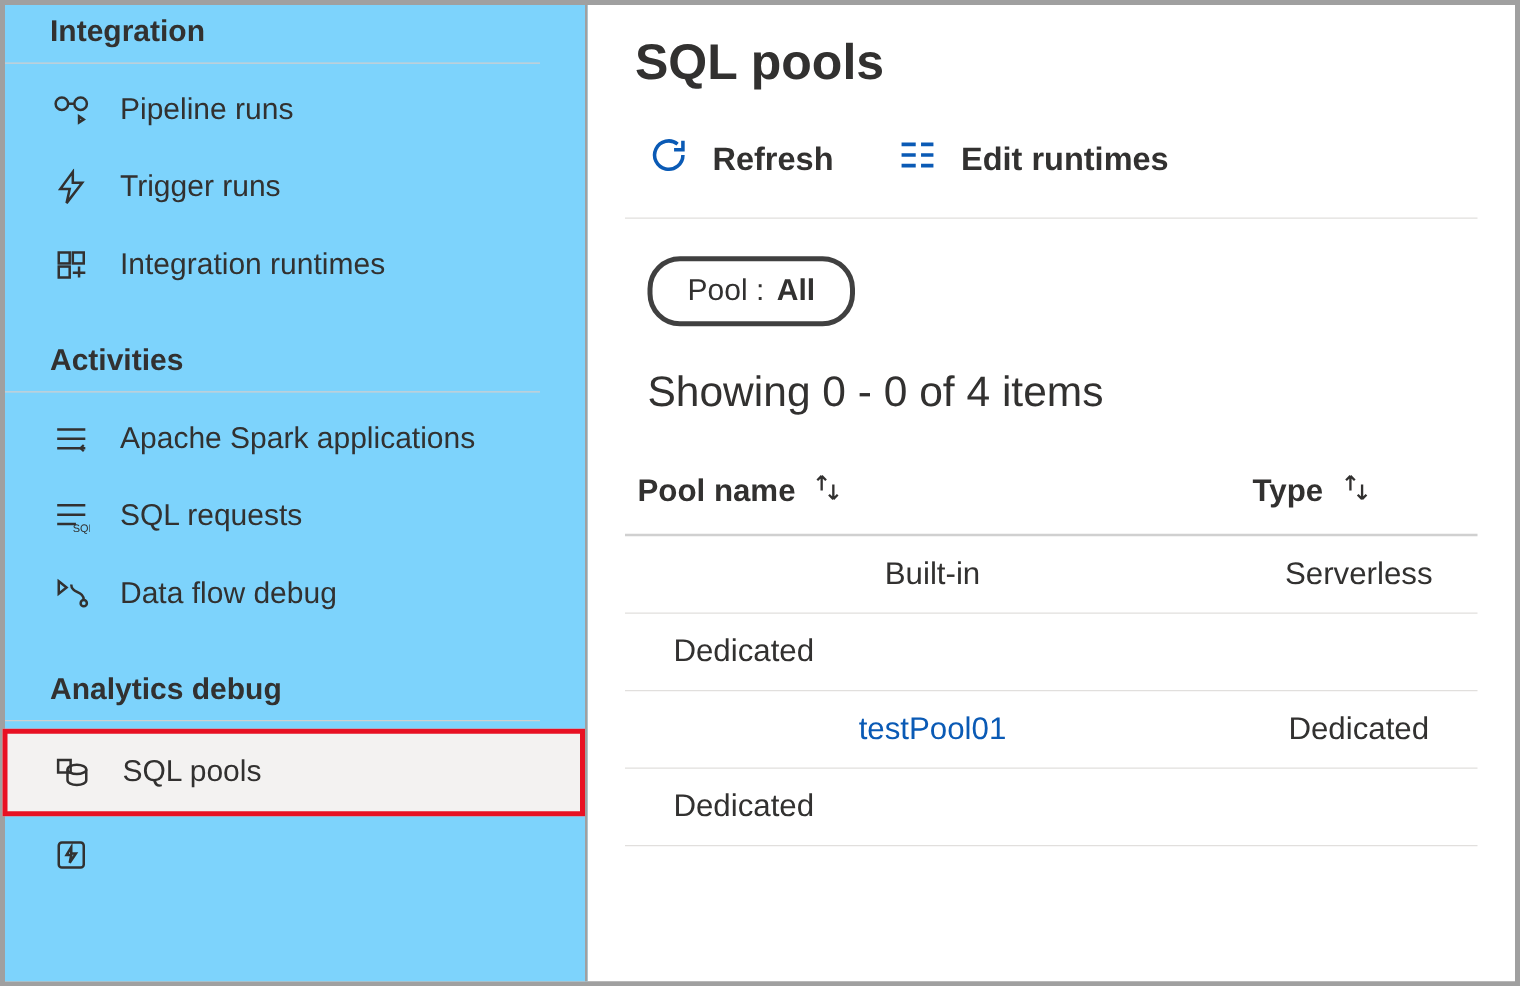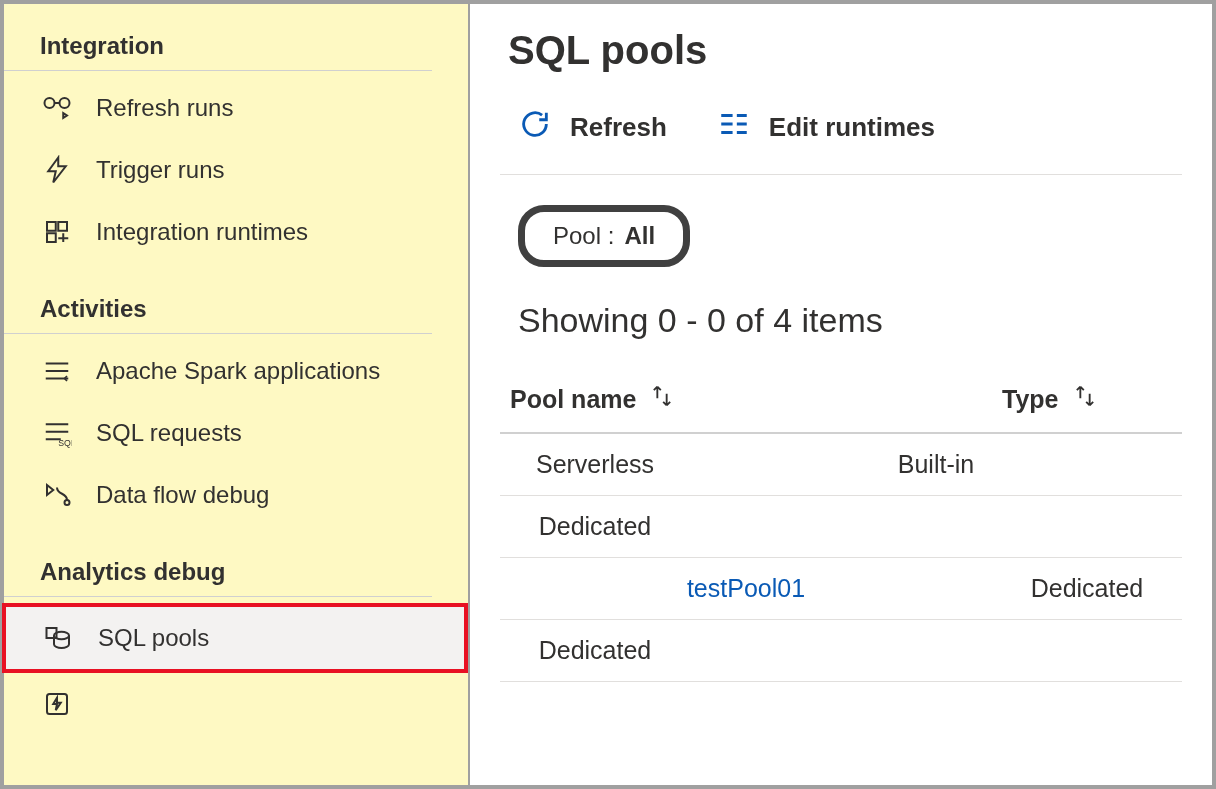--- a/index.html
+++ b/index.html
@@ -1,31 +1,31 @@
 <!DOCTYPE html>
 <html><head>
 <meta charset="utf-8">
 <style>
   * { box-sizing: border-box; margin: 0; padding: 0; }
   html, body { width: 1216px; height: 789px; font-family: 'Segoe UI', Tahoma, sans-serif; color: #323130; }
   .frame { width: 1216px; height: 789px; border: 4px solid #a0a0a0; display: flex; background: #fff; }
-  .sidebar { width: 466px; border-right: 2px solid #a0a0a0; background: #fef9c3; padding-top: 20px; }
+  .sidebar { width: 466px; border-right: 2px solid #a0a0a0; background: #7dd3fc; }
   .sidebar-section-header { font-size: 24px; font-weight: 600; padding: 8px 36px 10px 36px; border-bottom: 1px solid #d0d0d0; margin: 0 36px 6px 0; }
   .sidebar-item { display: flex; align-items: center; gap: 22px; padding: 14px 36px; font-size: 24px; cursor: pointer; }
   .sidebar-item.selected { background: #f3f2f1; border: 4px solid #e81123; margin-left: -2px; }
   .icon-wrap { width: 34px; height: 34px; display: flex; align-items: center; justify-content: center; }
   .icon-wrap svg { width: 30px; height: 30px; stroke: #323130; stroke-width: 1.6; fill: none; }
 
   .main { flex: 1; padding: 18px 30px 0 30px; }
   .page-title { font-size: 40px; font-weight: 600; padding: 6px 8px 24px 8px; }
   .toolbar { display: flex; gap: 50px; border-bottom: 1px solid #e1dfdd; padding: 10px 18px 26px 18px; margin-bottom: 30px; font-weight: bold; }
   .tb-btn { display: flex; align-items: center; gap: 18px; font-size: 26px; cursor: pointer; }
   .tb-btn svg { width: 34px; height: 34px; stroke: #0a5ab5; stroke-width: 2; fill: none; }
   .filters { padding: 0 18px 34px 18px; }
-  .pill { display: inline-flex; align-items: baseline; gap: 10px; border: 7px solid #404040; border-radius: 26px; padding: 10px 28px; font-size: 24px; cursor: pointer; }
+  .pill { display: inline-flex; align-items: baseline; gap: 10px; border: 4px solid #404040; border-radius: 26px; padding: 10px 28px; font-size: 24px; cursor: pointer; }
   .pill .val { font-weight: 700; }
   .showing { font-size: 34px; padding: 0 18px 26px 18px; }
   .table { width: 100%; }
   .thead, .trow { display: flex; border-bottom: 1px solid #e1dfdd; text-align: center; }
   .thead { font-weight: 600; border-bottom: 2px solid #d0d0d0; }
   .th, .td { padding: 16px 10px; font-size: 25px; }
   .th { display: flex; align-items: center; gap: 12px; cursor: pointer; }
   .col-name { flex: 1; }
   .col-type { width: 190px; }
   .link { color: #0a5ab5; cursor: pointer; }
@@ -42,21 +42,21 @@
 
     <div class="sidebar-item">
       <span class="icon-wrap">
         <svg viewBox="0 0 24 24">
             <circle cx="6" cy="8" r="4"></circle>
             <circle cx="18" cy="8" r="4"></circle>
             <path d="M10 8h4"></path>
             <path d="M17 16l3 2-3 2z"></path>
           </svg>
       </span>
-      <span>Refresh runs</span>
+      <span>Pipeline runs</span>
     </div>
 
     <div class="sidebar-item">
       <span class="icon-wrap">
         <svg viewBox="0 0 24 24">
             <path d="M13 2 L5 13 H11 L9 22 L19 9 H13 Z"></path>
           </svg>
       </span>
       <span>Trigger runs</span>
     </div>
@@ -181,22 +181,22 @@
           <span class="sort-ic">
             <svg viewBox="0 0 24 24">
                 <path d="M8 14V4m0 0L5 7m3-3 3 3"></path>
                 <path d="M16 10v10m0 0 3-3m-3 3-3-3"></path>
               </svg>
           </span>
         </div>
       </div>
       <div id="tbody">
           <div class="trow">
+            <div class="td col-name">Built-in</div>
             <div class="td col-type">Serverless</div>
-            <div class="td col-name">Built-in</div>
           </div>
           <div class="trow">
             <div class="td col-type">Dedicated</div>
           </div>
           <div class="trow">
             <div class="td col-name link">testPool01</div>
             <div class="td col-type">Dedicated</div>
           </div>
           <div class="trow">
             <div class="td col-type">Dedicated</div>

